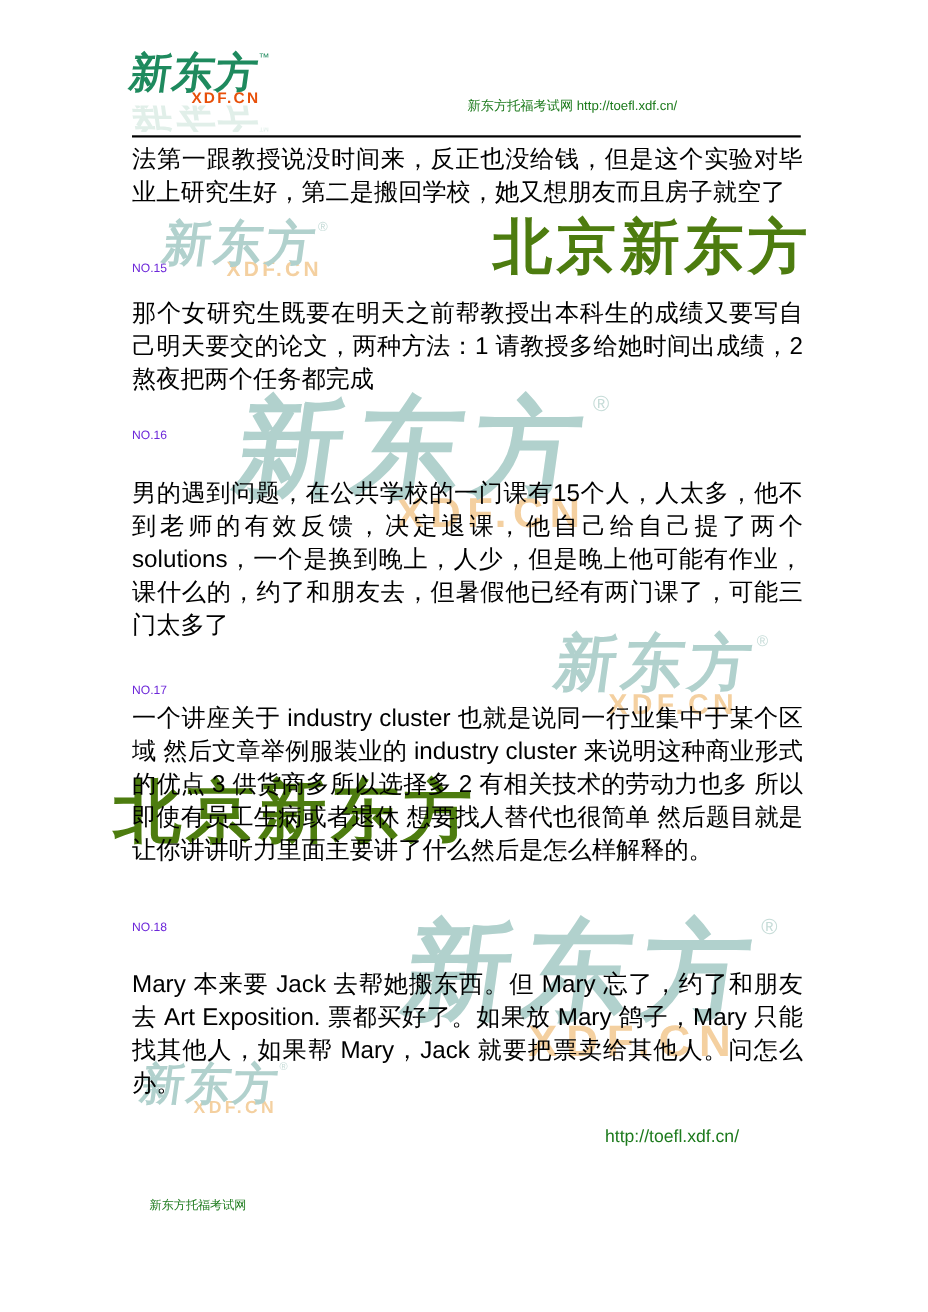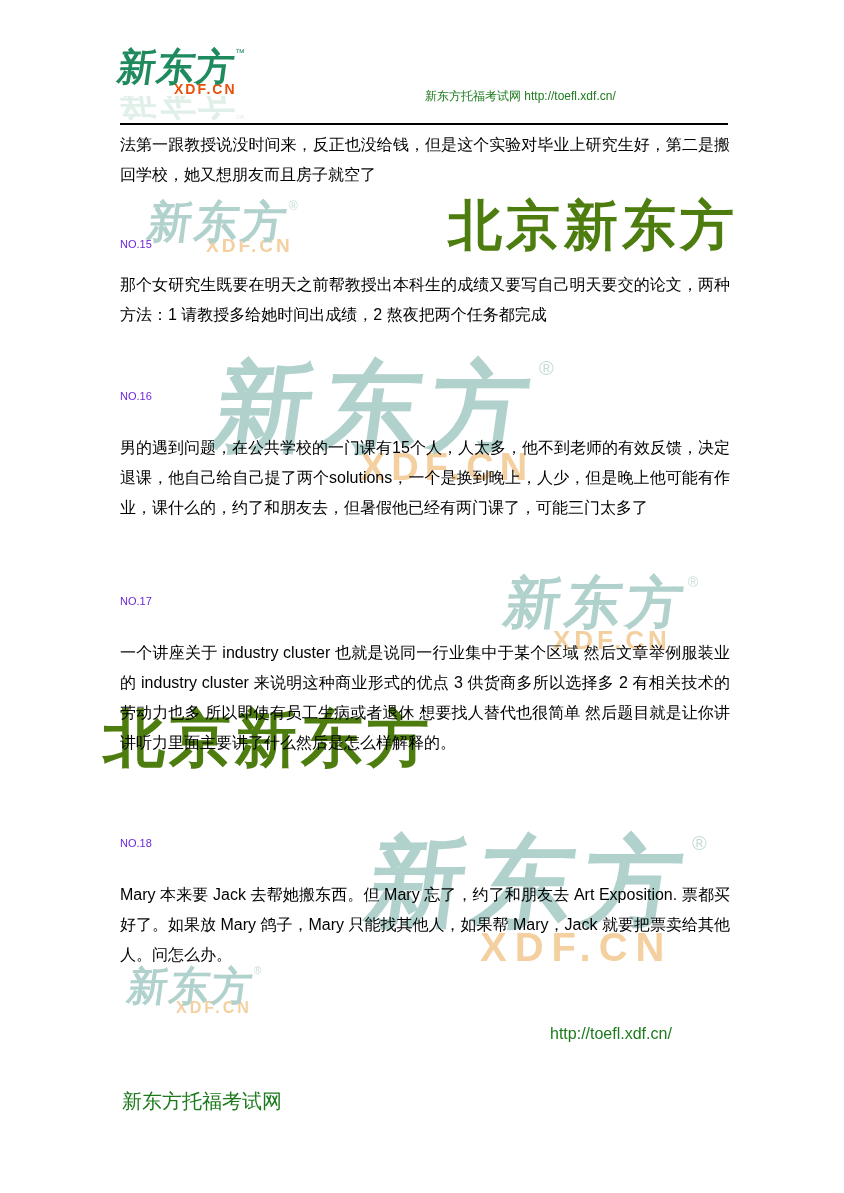--- a/index.html
+++ b/index.html
@@ -11,30 +11,30 @@
   .hdr-logo{position:absolute;left:118px;top:48px;z-index:3;line-height:1;}
   .logo-brand{display:inline-block;font-size:38px;font-weight:bold;color:#1e8a5e;
     transform:skewX(-8deg);letter-spacing:1px;}
   .logo-tm{font-size:10px;color:#1e8a5e;vertical-align:top;}
   .logo-domain{display:block;color:#e8500a;font-size:14px;font-weight:bold;
     letter-spacing:2px;margin-top:-4px;margin-left:56px;}
   .logo-reflect{transform:scaleY(-1);opacity:0.13;height:24px;overflow:hidden;}
   .hdr-site{position:absolute;left:425px;top:88px;z-index:3;font-size:12px;color:#1c7a1c;white-space:nowrap;}
   .rule{position:absolute;left:120px;top:123px;width:608px;height:2px;background:#000;z-index:3;}
   
-  .para{position:absolute;left:120px;width:610px;font-size:16px;line-height:30px;
+  .para{position:absolute;left:120px;width:610px;font-size:22px;line-height:30px;
     color:#000;text-align:justify;z-index:3;}
   .heading{position:absolute;left:120px;font-size:11px;color:#6d28d9;z-index:3;}
   #para-intro{top:130px;}
   #h15{top:238px;}  #para-15{top:270px;}
   #h16{top:390px;}  #para-16{top:433px;}
-  #h17{top:595px;}  #para-17{top:638px;}
+  #h17{top:622px;}  #para-17{top:638px;}
   #h18{top:837px;}  #para-18{top:880px;}
   
-  .footer-label{position:absolute;left:122px;top:1088px;font-size:20px;color:#1c7a1c;z-index:3;}
+  .footer-label{position:absolute;left:136px;top:1088px;font-size:11px;color:#1c7a1c;z-index:3;}
   .footer-url{position:absolute;left:550px;top:1025px;font-size:16px;color:#1c7a1c;z-index:3;}
   
   .wm{position:absolute;z-index:1;white-space:nowrap;line-height:1;}
   .wm-brand{display:inline-block;font-weight:bold;color:#b1d1cd;transform:skewX(-8deg);}
   .wm-reg{color:#c6dcd8;vertical-align:top;}
   .wm-domain{display:block;color:#f4d0a0;font-weight:bold;}
   .wm-gray{font-weight:bold;color:#4d7c0f;letter-spacing:4px;}
   #wm-a{left:148px;top:200px;}
   #wm-a .wm-brand{font-size:44px;letter-spacing:3px;}
   #wm-a .wm-reg{font-size:12px;}

